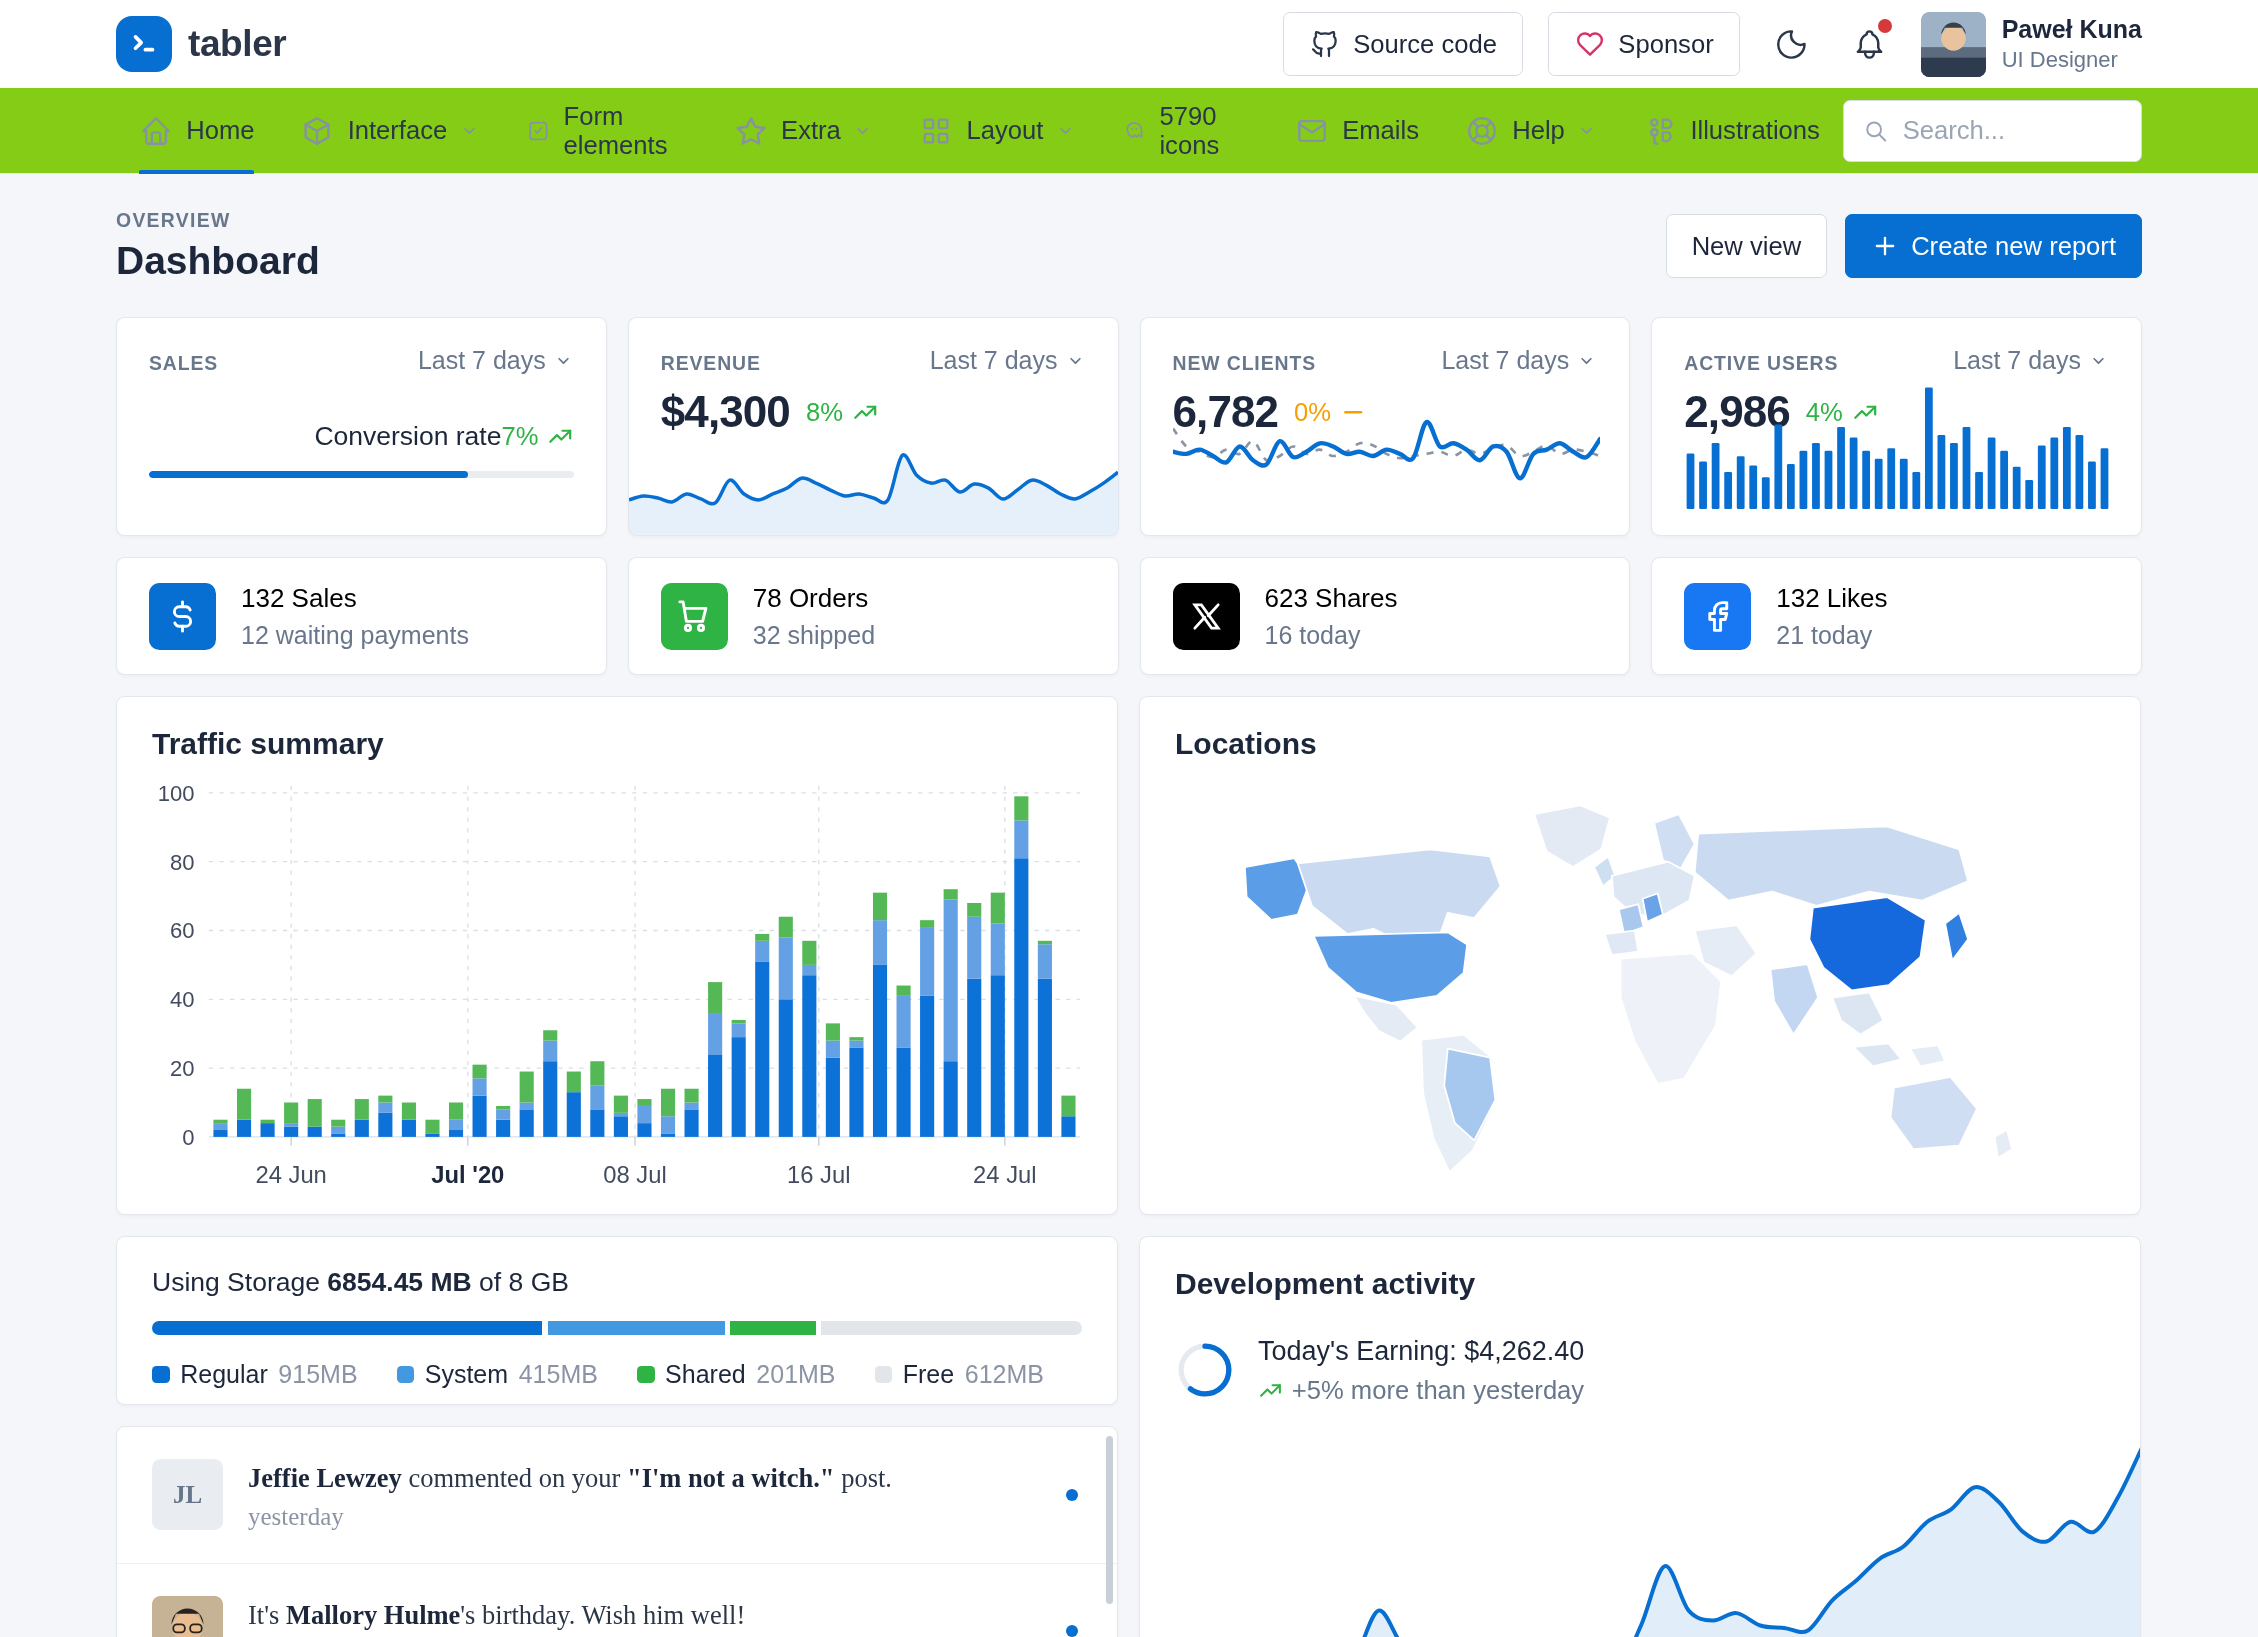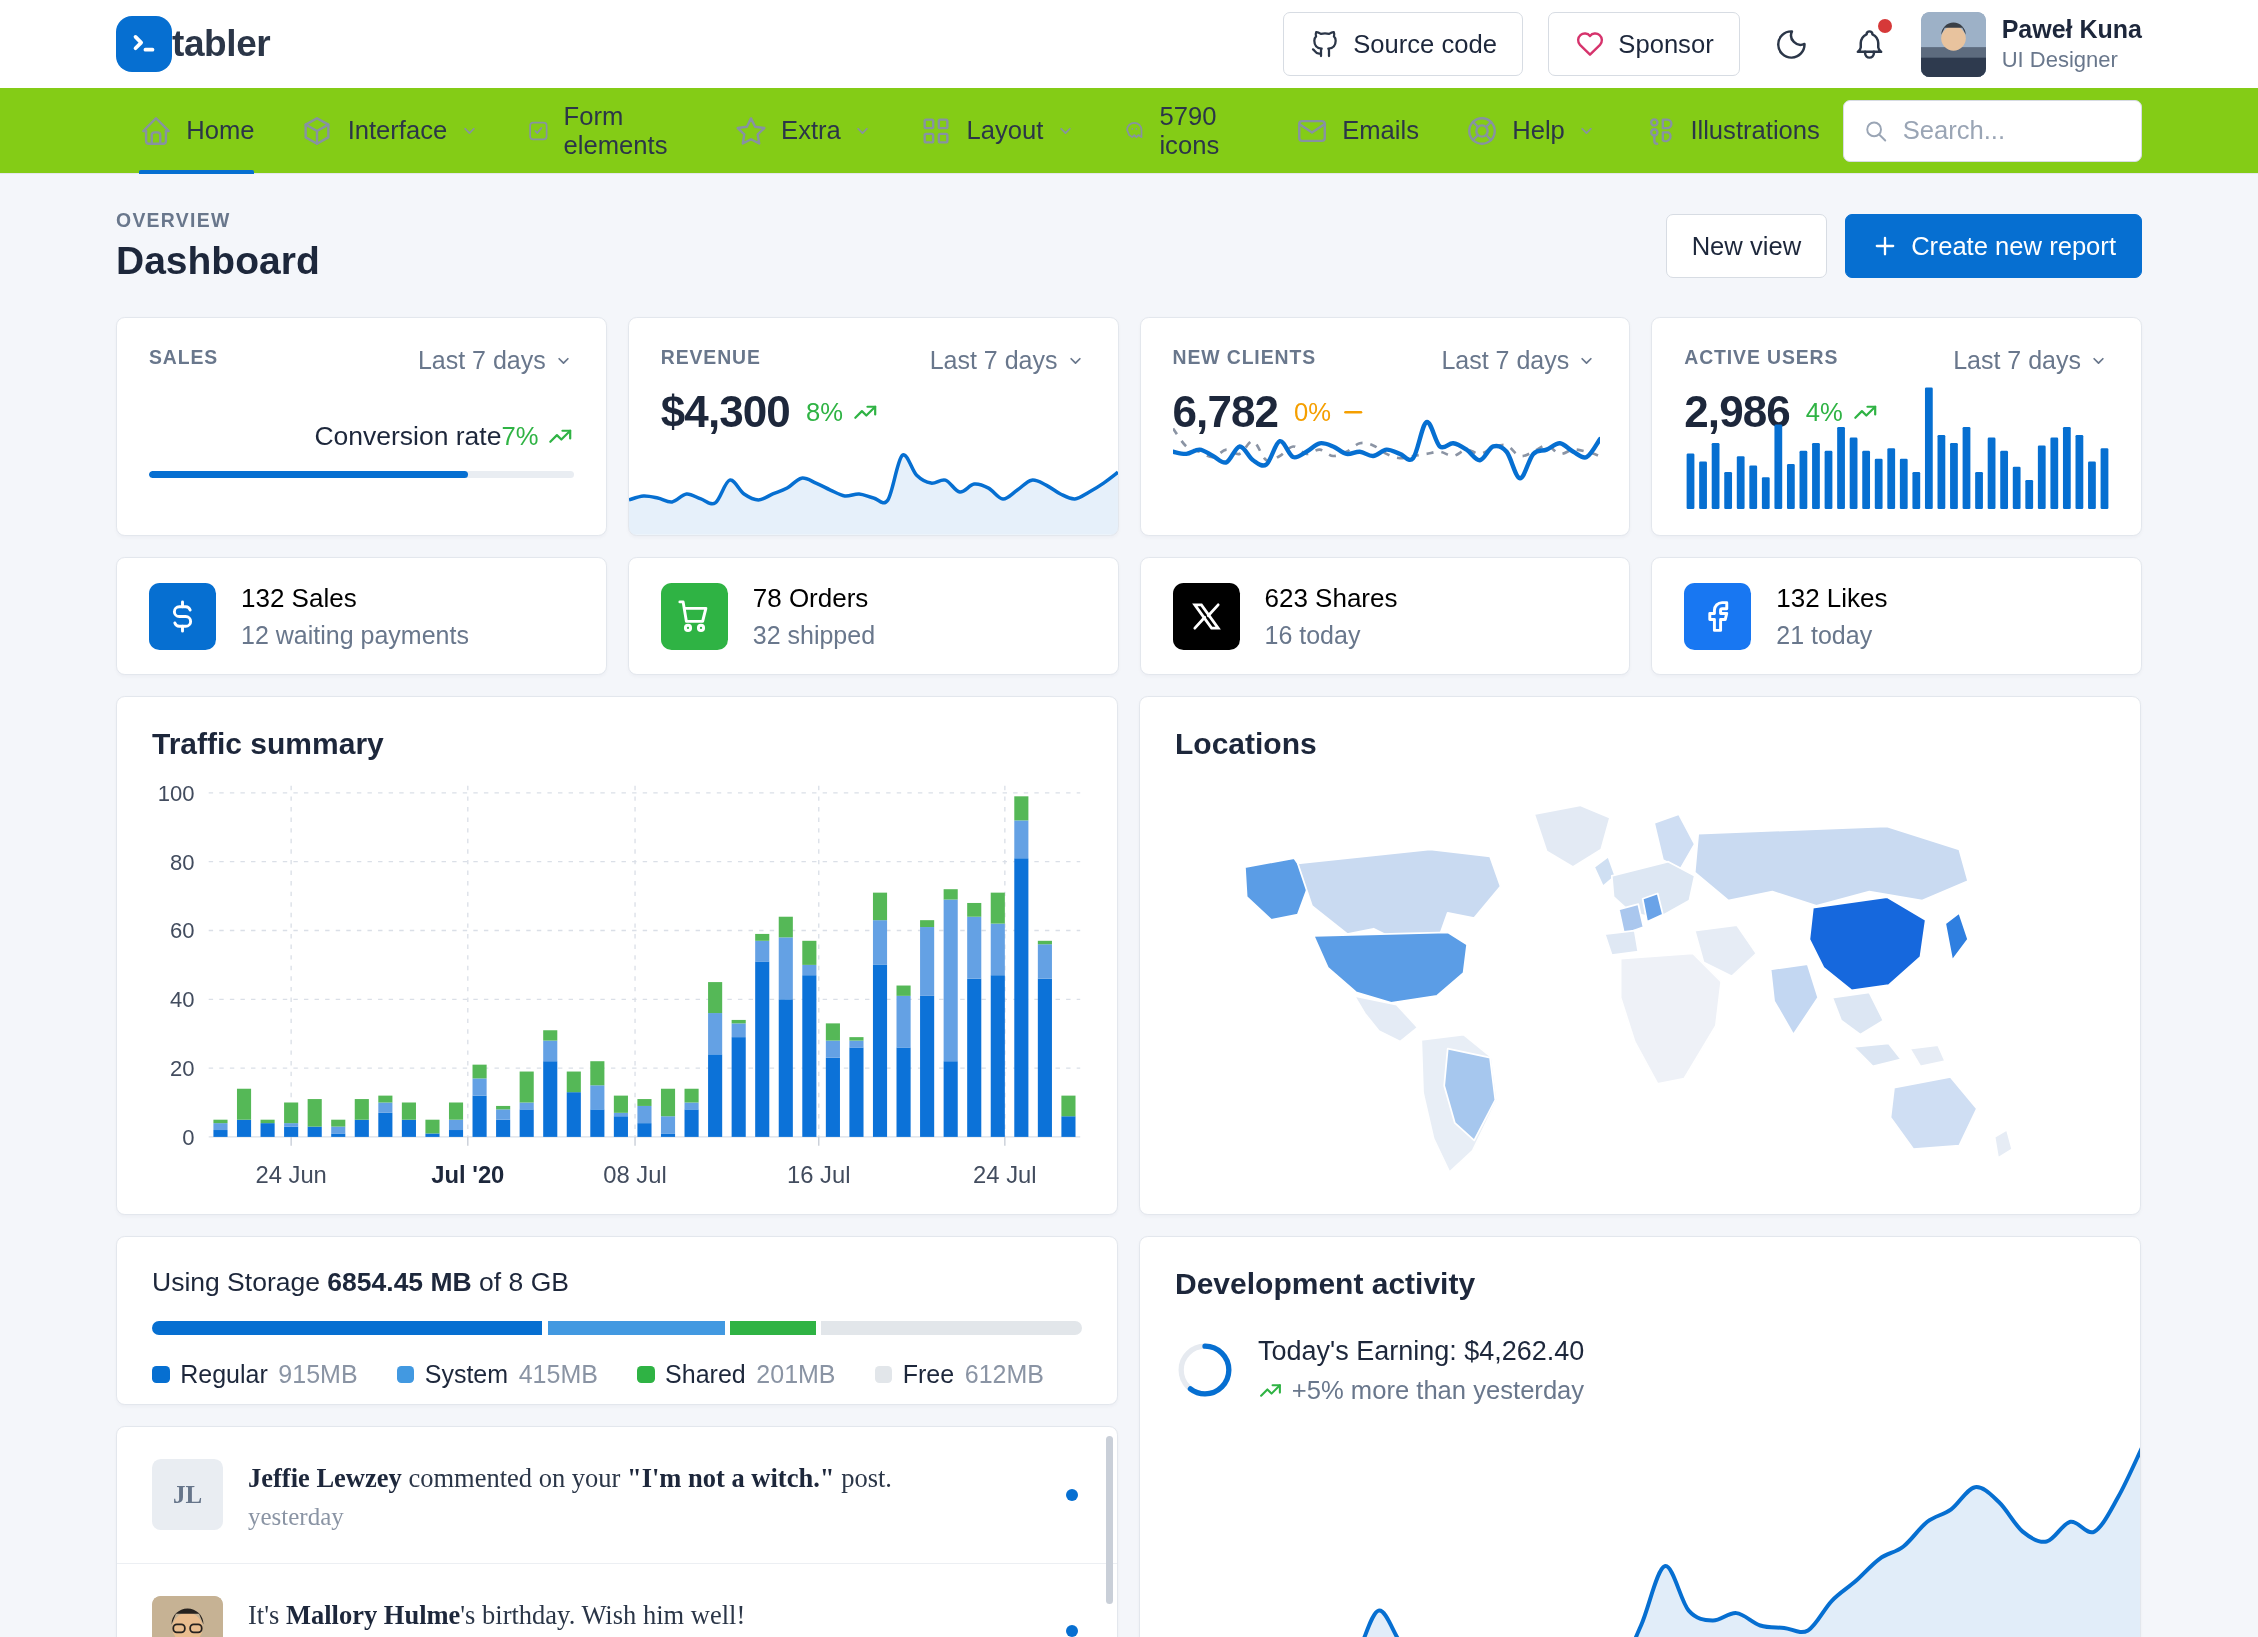--- a/index.html
+++ b/index.html
@@ -7,21 +7,21 @@
   body {
     font-family:"Liberation Sans", sans-serif;
     background:#f4f6fa; color:#1d273b;
     -webkit-font-smoothing:antialiased;
   }
   svg { display:block; }
 
   
   .topbar { height:88px; background:#fff; display:flex; align-items:center;
     justify-content:space-between; padding:0 116px; }
-  .brand { display:flex; align-items:center; cursor:pointer; }
+  .brand { display:flex; align-items:center; gap:16px; cursor:pointer; }
   .logo-sq { width:56px; height:56px; background:#066fd1; border-radius:16px;
     display:flex; align-items:center; justify-content:center; }
   .brand-text { font-size:37px; font-weight:600; color:#2b3648; letter-spacing:-0.4px; }
   .topbar-right { display:flex; align-items:center; gap:25px; }
   .btn { display:inline-flex; align-items:center; gap:12.4px; height:64px; padding:0 25px;
     background:#fff; border:0.9px solid #d7dce3; border-radius:7px; font-size:25.6px;
     color:#1d273b; cursor:pointer; font-family:inherit; }
   .icon-btn { width:53px; height:53px; display:flex; align-items:center; justify-content:center;
     cursor:pointer; position:relative; }
   .red-dot { position:absolute; top:1.8px; right:3.5px; width:14px; height:14px;
@@ -54,21 +54,21 @@
   .page-title { font-size:39px; font-weight:700; color:#1d273b; }
   .head-actions { display:flex; gap:17.6px; }
   .btn-primary { background:#066fd1; border-color:#066fd1; color:#fff; }
 
   .row { display:flex; gap:21px; margin-bottom:21px; }
   .card { background:#fff; border:0.9px solid #e3e7ed; border-radius:8.8px;
     box-shadow:0 1.8px 3.5px rgba(30,40,60,.03); position:relative; }
 
   
   .stat-card { width:491px; height:219px; padding:28px 32px; overflow:hidden; }
-  .stat-top { display:flex; justify-content:space-between; align-items:flex-start; }
+  .stat-top { display:flex; justify-content:space-between; align-items:flex-end; }
   .stat-label { font-size:19.4px; font-weight:700; letter-spacing:0.9px; color:#69778c; }
   .dropdown { display:flex; align-items:center; gap:7px; font-size:25px; color:#69778c; cursor:pointer; }
   .stat-value-row { display:flex; align-items:center; gap:16px; margin-top:12.4px; }
   .stat-value { font-size:44px; font-weight:700; color:#1d273b; letter-spacing:-0.9px; }
   .delta { display:flex; align-items:center; gap:8.8px; font-size:25.6px; }
   .delta.up { color:#2fb344; }
   .delta.flat { color:#f59f00; }
   .conv-row { display:flex; justify-content:flex-end; align-items:center;
     margin-top:46px; font-size:26.5px; color:#1d273b;margin-left:8px; }
   .progress { height:7px; background:#e9edf2; border-radius:3.5px; margin-top:19.4px; overflow:hidden; }

